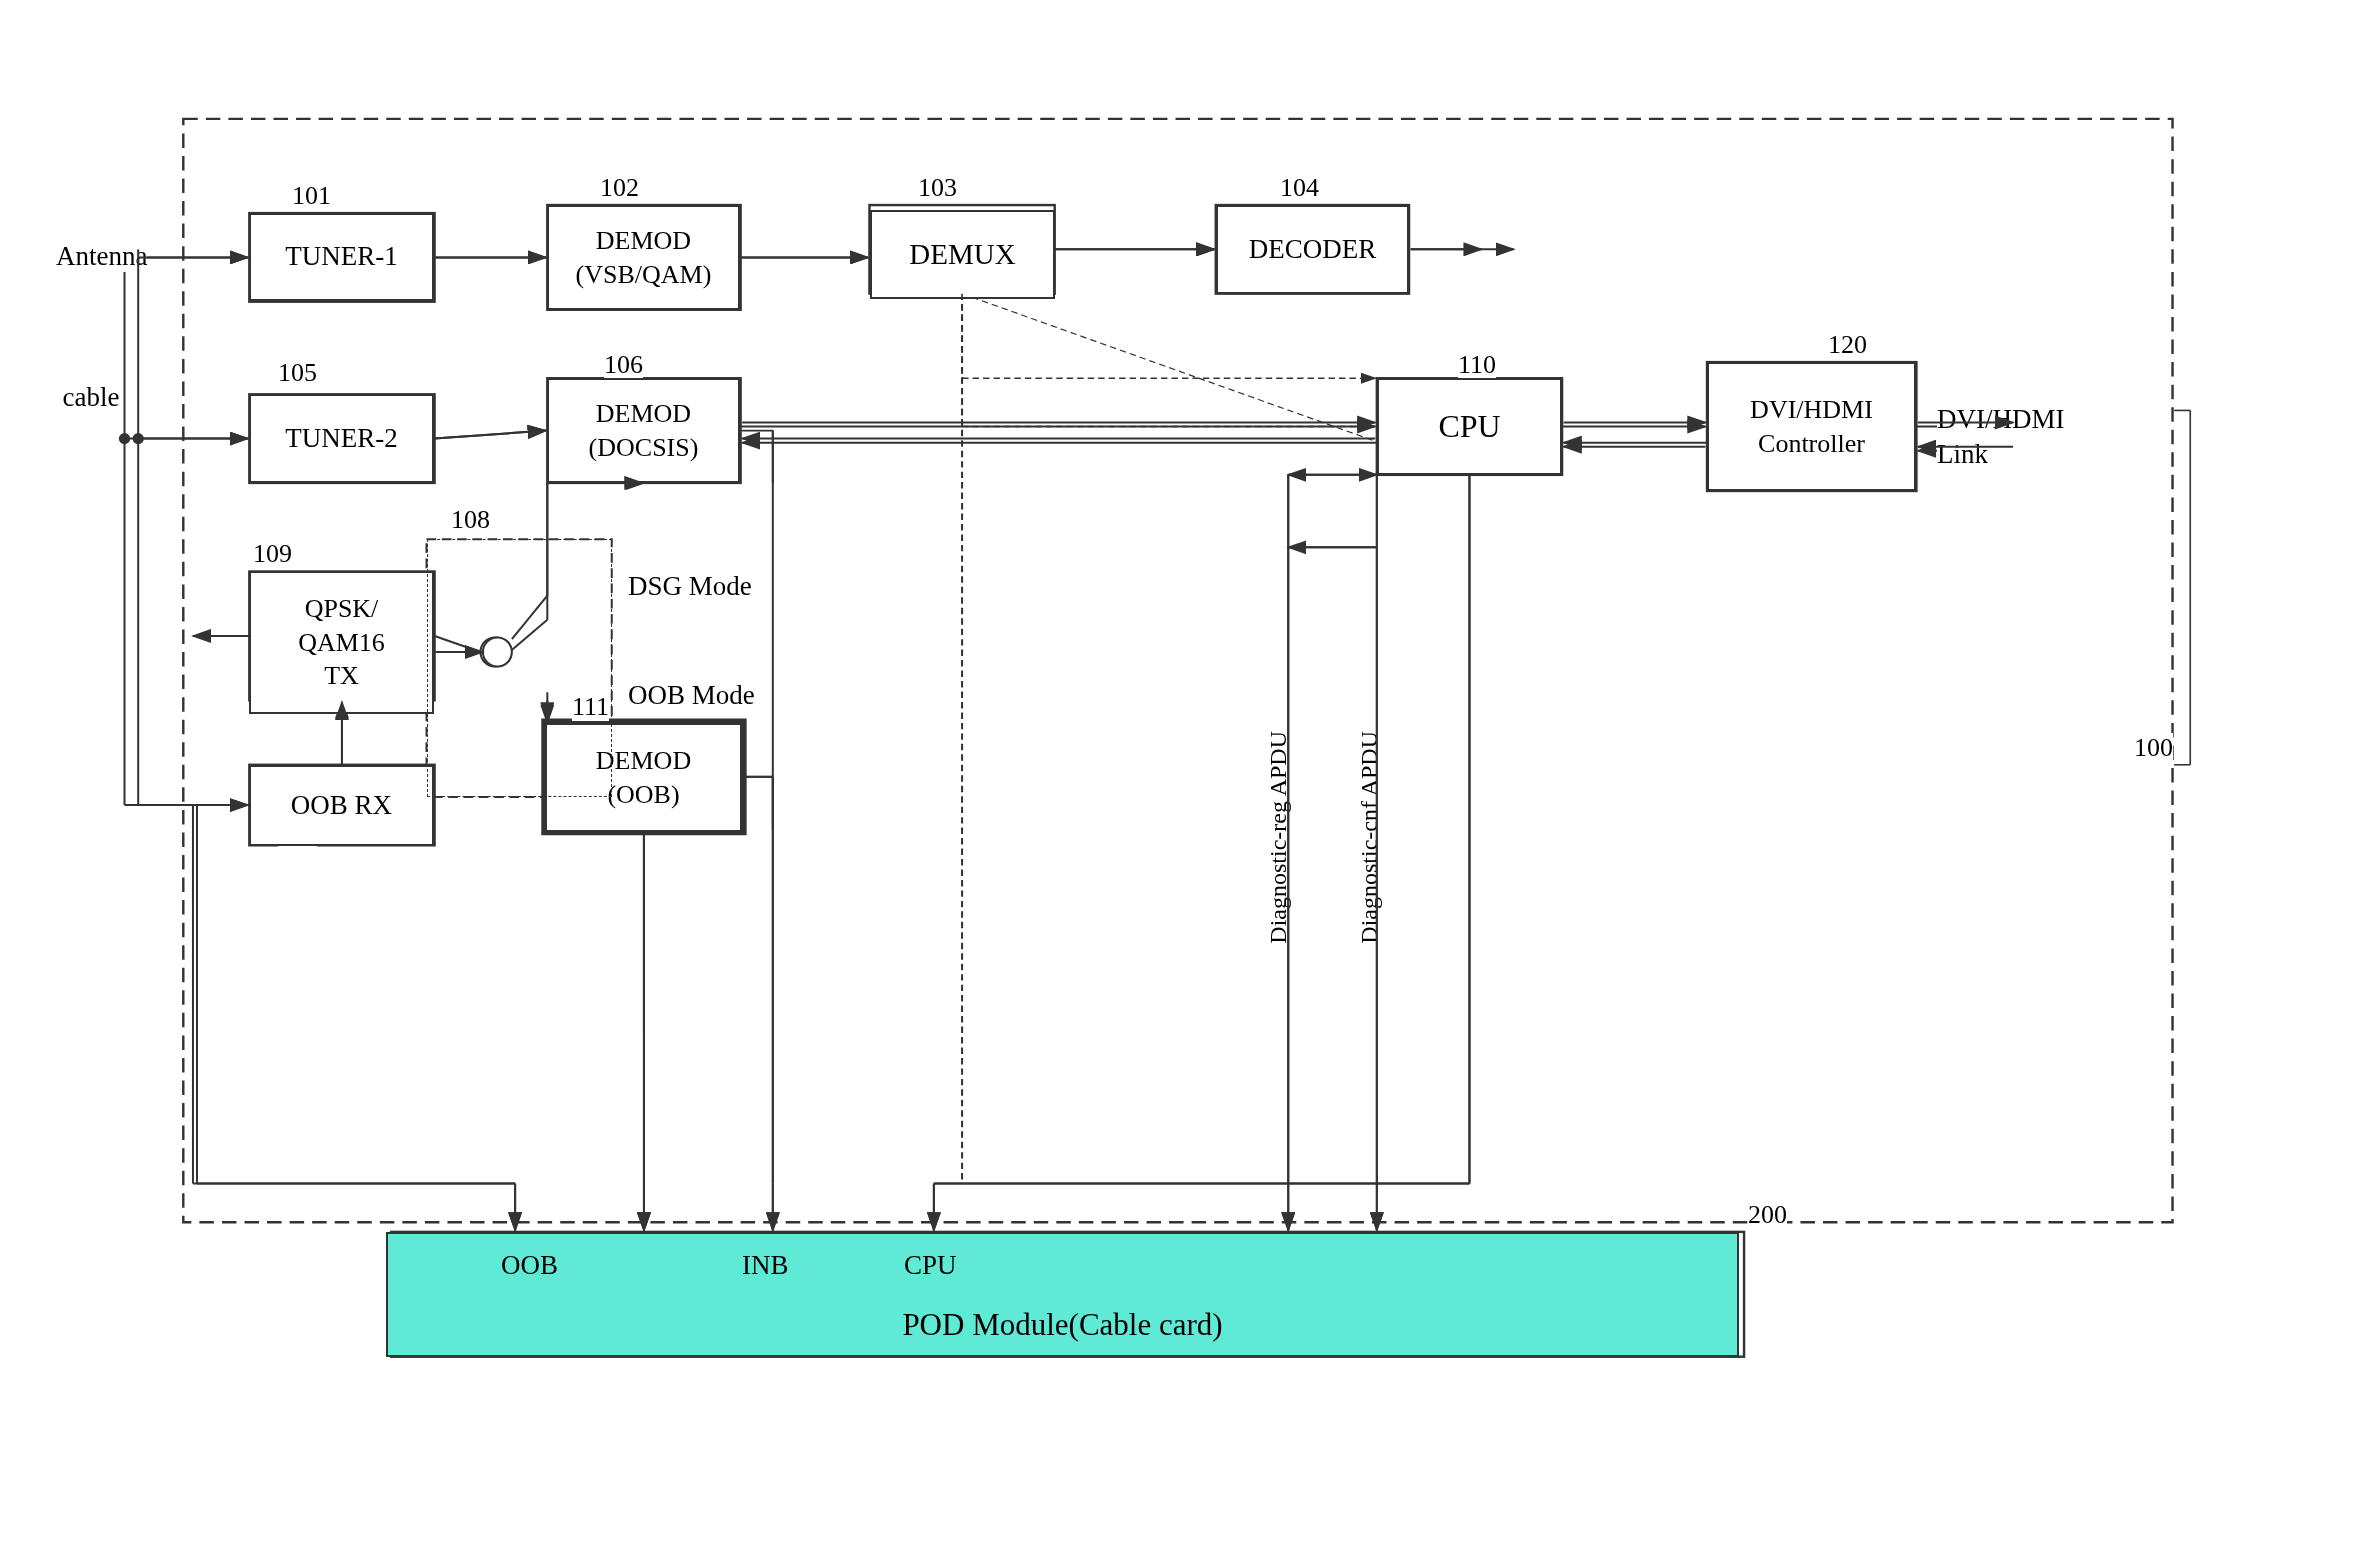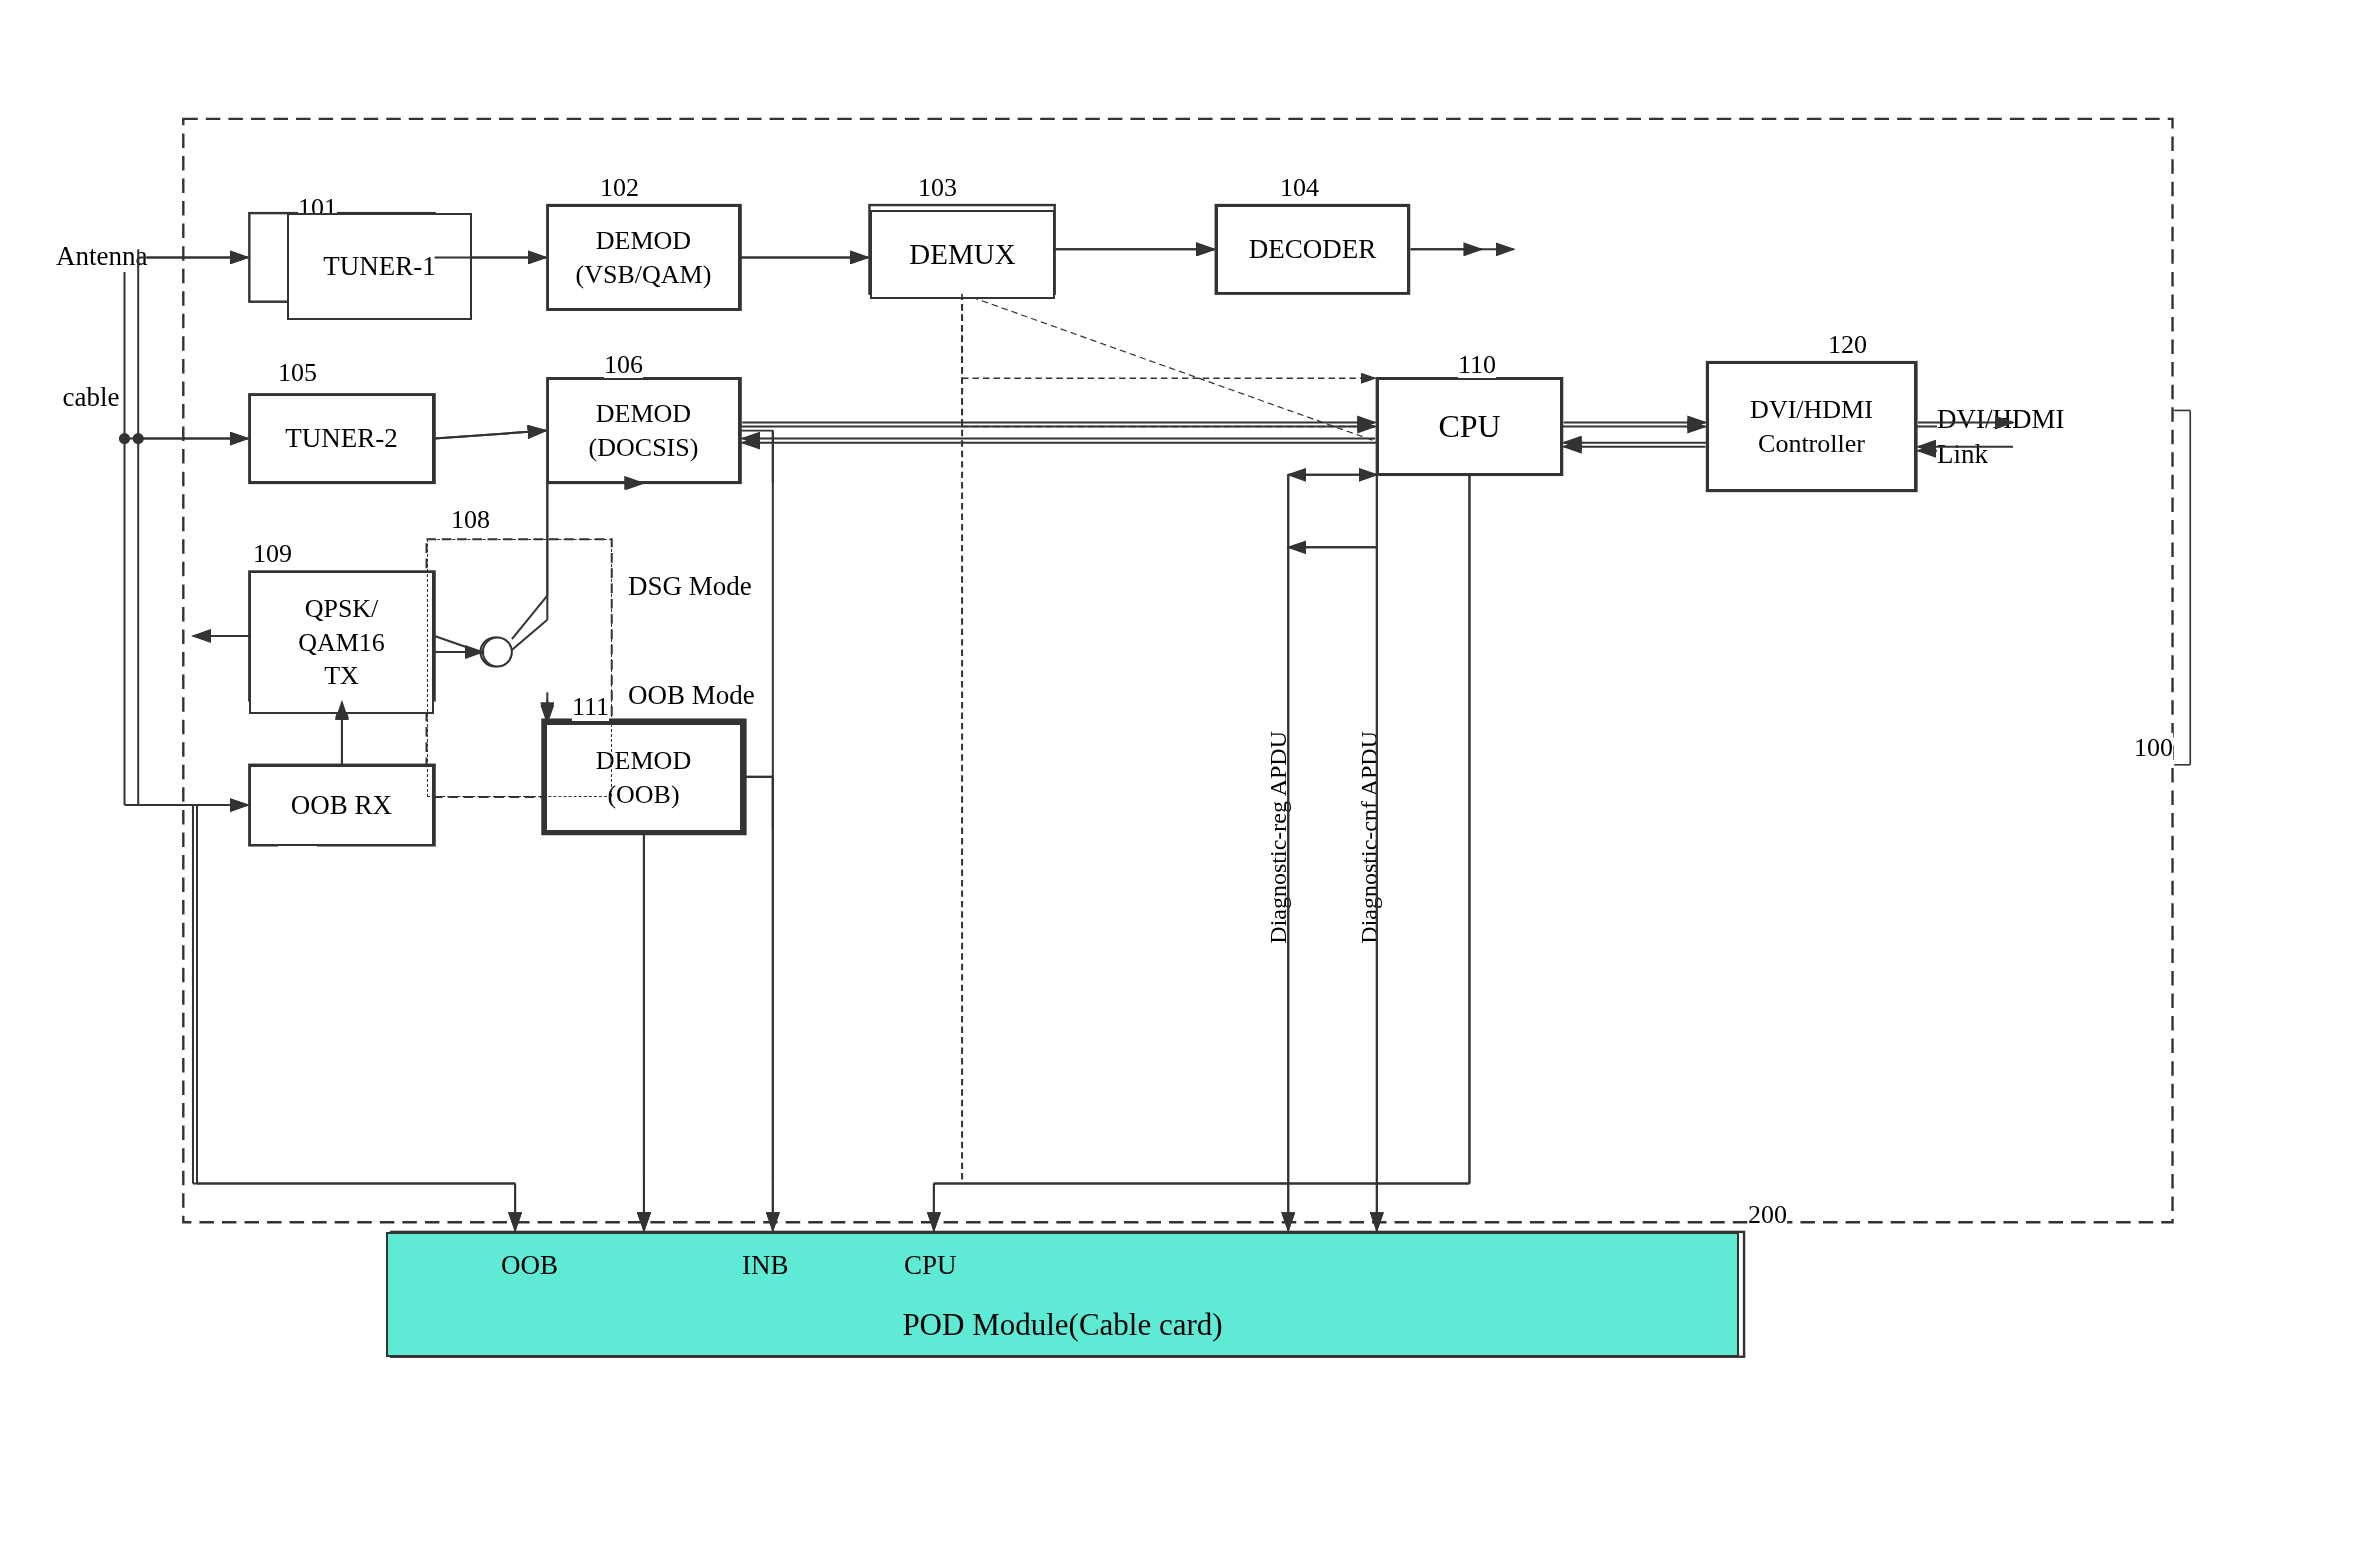--- a/index.html
+++ b/index.html
@@ -184,36 +184,36 @@
     <line x1="1650" y1="510" x2="1650" y2="1000" stroke="#333" stroke-width="2.5"></line>
     <line x1="1650" y1="600" x2="1540" y2="600" stroke="#333" stroke-width="2.5"></line>
 
     <line x1="1650" y1="1000" x2="1650" y2="1390" stroke="#333" stroke-width="2.5"></line>
     <line x1="1650" y1="1390" x2="1650" y2="1448" stroke="#333" stroke-width="2.5" marker-end="url(#arrowhead)"></line>
 
     <line x1="1135" y1="285" x2="1765" y2="510" stroke="#333" stroke-width="1.5" stroke-dasharray="8,5"></line>
 
   </svg>
 
-  <div class="ref-num" style="left:250px; top:117px;margin-top:12px;">101</div>
+  <div class="ref-num" style="left:244px; top:117px;">101</div>
   <div class="ref-num" style="left:552px; top:109px;">102</div>
   <div class="ref-num" style="left:870px; top:109px;">103</div>
   <div class="ref-num" style="left:1232px; top:109px;">104</div>
   <div class="ref-num" style="left:230px; top:294px;">105</div>
   <div class="ref-num" style="left:556px; top:286px;">106</div>
   <div class="ref-num" style="left:230px; top:757px;">107</div>
   <div class="ref-num" style="left:403px; top:441px;">108</div>
   <div class="ref-num" style="left:205px; top:475px;">109</div>
   <div class="ref-num" style="left:1410px; top:286px;">110</div>
   <div class="ref-num" style="left:524px; top:628px;">111</div>
   <div class="ref-num" style="left:1780px; top:266px;">120</div>
   <div class="ref-num" style="left:2086px; top:669px;">100</div>
   <div class="ref-num" style="left:1700px; top:1136px;">200</div>
 
-  <div class="comp-box" style="left:201px; top:149px; width:185px; height:107px; font-size:27px;margin-left:38px;">TUNER-1</div>
+  <div class="comp-box" style="left:201px; top:149px; width:185px; height:88px; font-size:27px;">TUNER-1</div>
 
   <div class="comp-box" style="left:201px; top:330px; width:185px; height:89px; font-size:27px;">TUNER-2</div>
 
   <div class="comp-box" style="left:499px; top:141px; width:193px; height:105px; font-size:26px;">DEMOD<br>(VSB/QAM)</div>
 
   <div class="comp-box" style="left:499px; top:314px; width:193px; height:105px; font-size:26px;">DEMOD<br>(DOCSIS)</div>
 
   <div class="comp-box" style="left:495px; top:657px; width:201px; height:113px; font-size:26px; border-width:4px;">DEMOD<br>(OOB)</div>
 
   <div class="comp-box" style="left:822px; top:146px; width:185px; height:89px; font-size:29px;">DEMUX</div>

